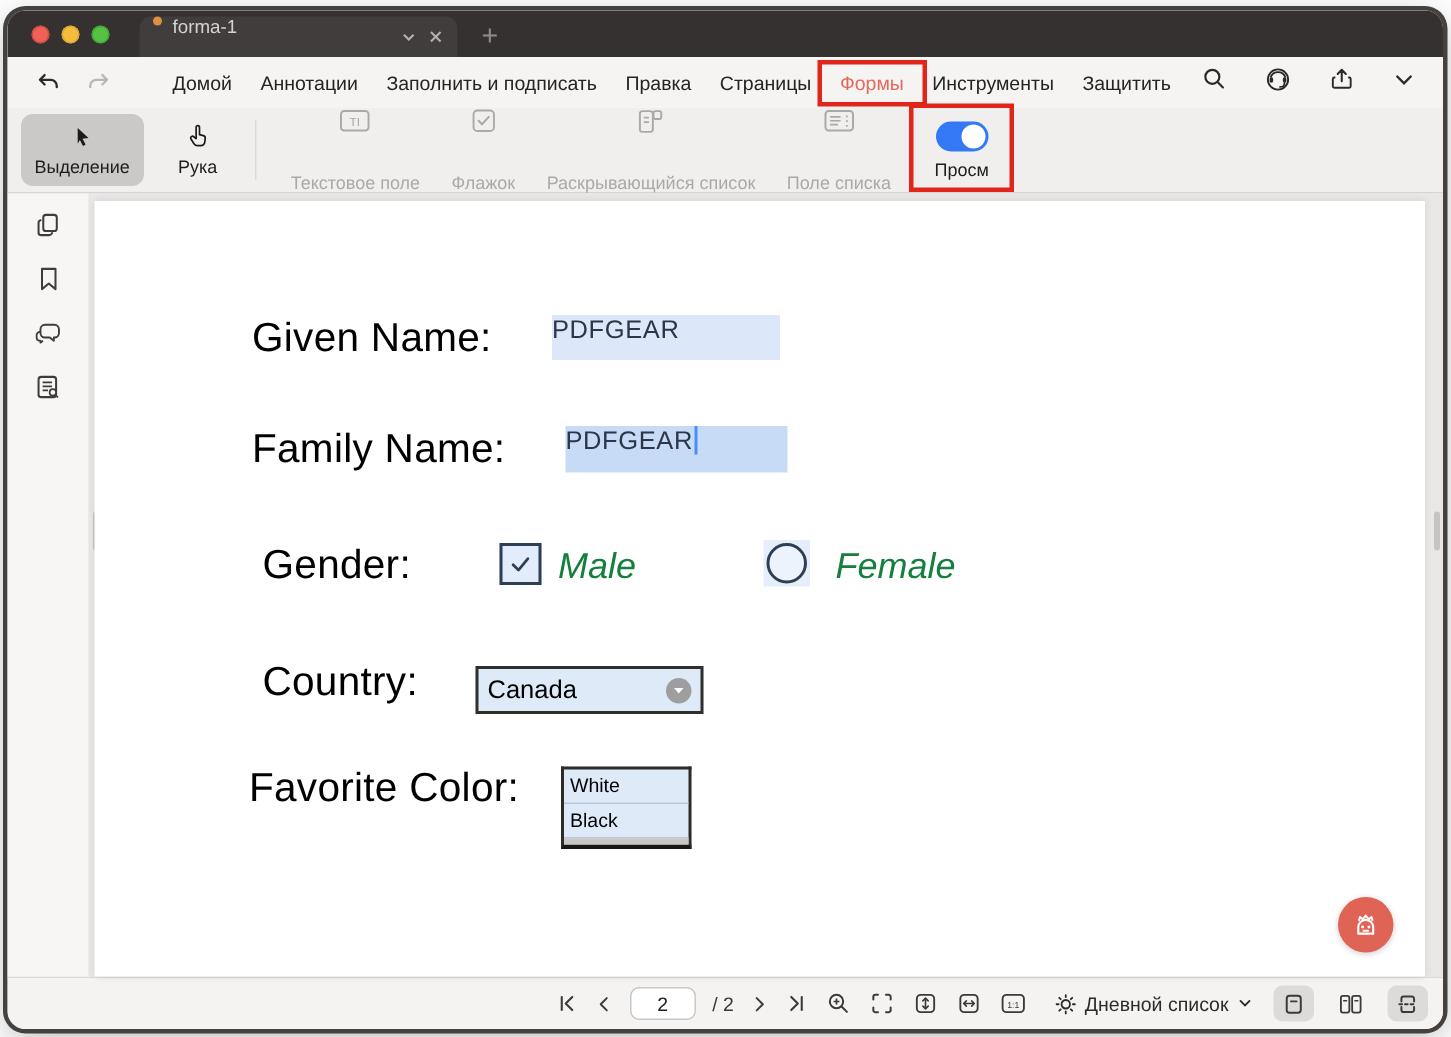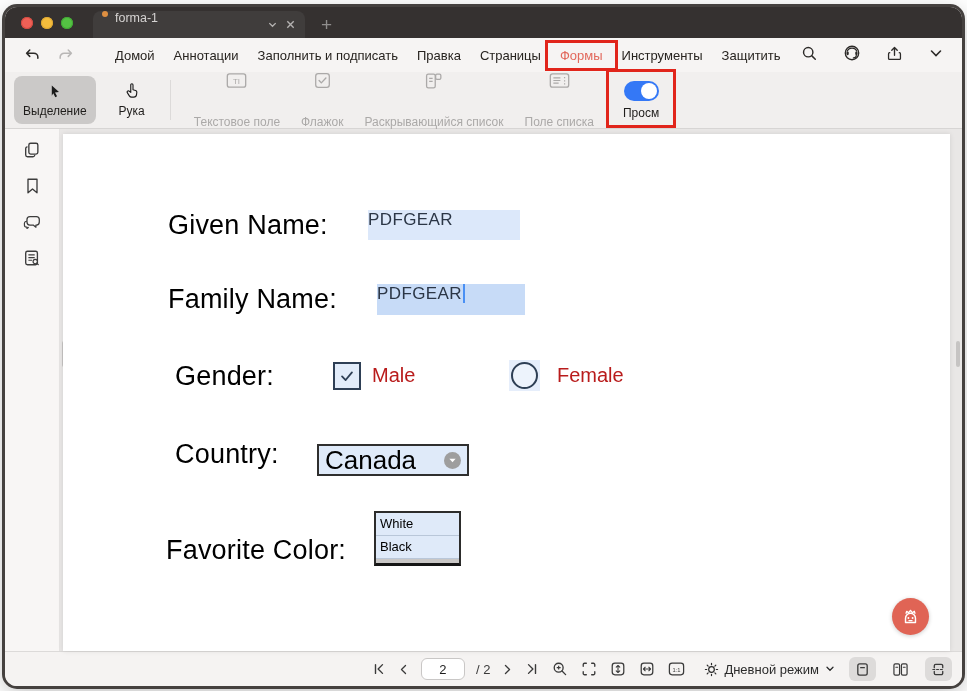--- a/index.html
+++ b/index.html
@@ -60,23 +60,23 @@
   
   .flabel{ position:absolute; font-size:27px; color:#000; letter-spacing:.2px; }
   .tfield{ position:absolute; background:#dce8fa; display:flex; padding-left:0;
     font-size:17px; color:#2b3646; letter-spacing:.4px; }
   .tfield.active{ background:#c7dbf7; }
   .caret{ display:inline-block; width:2px; height:19px; background:#4a90f4; margin-left:1px; vertical-align:-3px; }
   .cbox{ position:absolute; width:28px; height:28px; background:#e2ecfa; border:2px solid #2e3f55;
     display:flex; align-items:center; justify-content:center; color:#2e3f55; }
   .radio-wrap{ position:absolute; width:31px; height:31px; background:#e6eefb; display:flex; align-items:center; justify-content:center; }
   .radio{ width:27px; height:27px; border-radius:50%; border:2px solid #2e3f55; background:#edf3fc; }
-  .opt-label{ position:absolute; font-size:20px; color:#b91c1c; }
+  .opt-label{ position:absolute; font-size:24px; color:#15803d;font-style:italic; }
   .select{ position:absolute; width:152px; height:32px; background:#dfeaf9; border:2px solid #2f2f2e;
-    display:flex; align-items:center; padding:0 6px; font-size:26px; color:#000; }
+    display:flex; align-items:center; padding:0 6px; font-size:17px; color:#000; }
   .select .dd-btn{ margin-left:auto; width:17px; height:17px; border-radius:50%; background:#9e9e9e;
     display:flex; align-items:center; justify-content:center; color:#fff; }
   .listbox{ position:absolute; width:87px; border:2px solid #2c2c2b; border-bottom:3px solid #161616; background:#dfeaf9; }
   .lrow{ height:23px; font-size:13px; color:#000; padding-left:4px; line-height:22px; border-bottom:1px solid #b9c7d9; }
   .lstrip{ height:4px; background:#c9c7c6; }
   .robot-btn{ position:absolute; width:37px; height:37px; border-radius:50%; background:#e06455;
     display:flex; align-items:center; justify-content:center; color:#fff; box-shadow:0 1px 4px rgba(0,0,0,.2); }
 
   
   .statusbar{ height:35px; background:#f5f3f2; border-top:1px solid #dcdad9; display:flex; align-items:center;
@@ -296,21 +296,21 @@
       <div class="flabel" style="left:112px; top:305px;">Country:</div>
       <div class="select" style="left:254px; top:310px;">
         <span>Canada</span>
         <span class="dd-btn">
           <svg width="9" height="9" viewBox="0 0 10 10">
               <path d="M1.5 3 5 7l3.5-4z" fill="#fff"></path>
             </svg>
         </span>
       </div>
 
-      <div class="flabel" style="left:103px; top:401px;">Favorite Color:</div>
+      <div class="flabel" style="left:103px; top:376px;">Favorite Color:</div>
       <div class="listbox" style="left:311px; top:377px;">
         <div class="lrow">White</div>
         <div class="lrow">Black</div>
         <div class="lstrip"></div>
       </div>
 
       <div class="robot-btn" style="left:829px; top:464px;">
         <svg width="23" height="23" viewBox="0 0 24 24">
             <path d="M7.2 9.2 8 6.6l1.9 1.6L12 5.6l2.1 2.6L16 6.6l.8 2.6" fill="none" stroke="#fff" stroke-width="1.4" stroke-linejoin="round"></path>
             <path d="M6.8 18.2v-4.4a5.2 5.2 0 0 1 10.4 0v4.4z" fill="none" stroke="#fff" stroke-width="1.5" stroke-linejoin="round"></path>
@@ -381,21 +381,21 @@
           </svg>
       </span>
     </div>
     <div class="mode">
       <span class="sic2">
         <svg width="15" height="15" viewBox="0 0 16 16">
             <circle cx="8" cy="8" r="3" fill="none" stroke="currentColor" stroke-width="1.3"></circle>
             <path d="M8 1.5v1.4M8 13.1v1.4M1.5 8h1.4M13.1 8h1.4M3.4 3.4l1 1M11.6 11.6l1 1M12.6 3.4l-1 1M4.4 11.6l-1 1" stroke="currentColor" stroke-width="1.3" stroke-linecap="round"></path>
           </svg>
       </span>
-      <span>Дневной режим</span>
+      <span>Дневной список</span>
       <span class="sic2">
         <svg width="12" height="12" viewBox="0 0 14 14">
             <path d="M3.5 5 7 8.5 10.5 5" fill="none" stroke="currentColor" stroke-width="1.5" stroke-linecap="round"></path>
           </svg>
       </span>
     </div>
     <div class="grp tight">
       <span class="viewbtn on">
         <svg width="15" height="15" viewBox="0 0 16 16">
             <rect x="3" y="2" width="10" height="12" rx="2" fill="none" stroke="currentColor" stroke-width="1.4"></rect>

